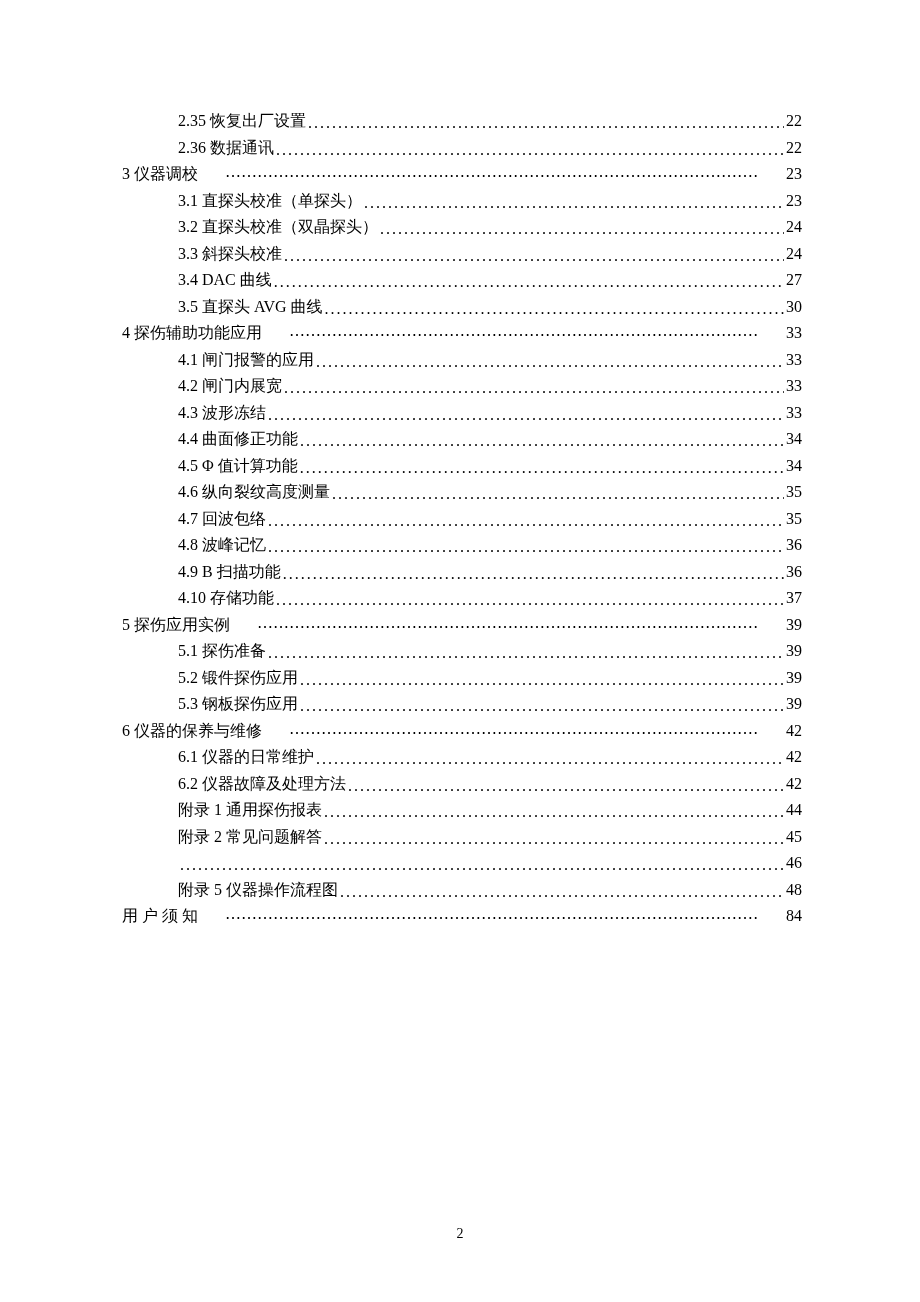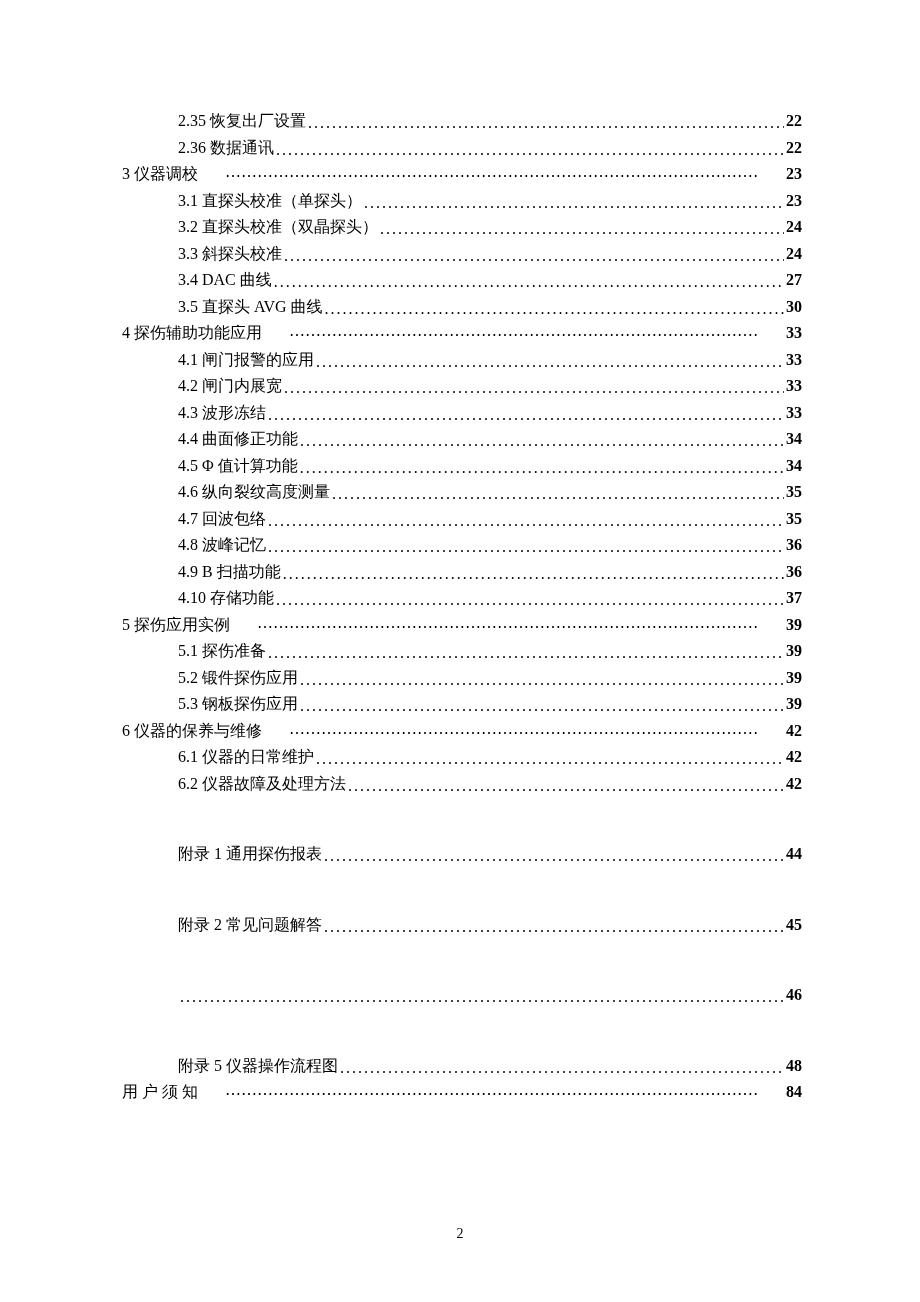--- a/index.html
+++ b/index.html
@@ -19,21 +19,21 @@
       width: 680px;
     }
     .toc-line {
       display: flex;
       align-items: baseline;
       line-height: 26.5px;
       white-space: nowrap;
     }
     .indent-0 { padding-left: 0; gap: 25px; }
     .indent-1 { padding-left: 56px; }
-    .indent-2 { padding-left: 56px; margin-top: 44px; }
+    .indent-2 { padding-left: 56px; }
     .label {
       flex: 0 0 auto;
     }
     .dots {
       flex: 1 1 auto;
       overflow: hidden;
       letter-spacing: 2px;
       color: #000;
       margin: 0 2px;
       position: relative;
@@ -41,21 +41,20 @@
     }
     .dots::after {
       content: "............................................................................................................................................................................";
     }
     .dots-cjk::after {
       content: "⋯⋯⋯⋯⋯⋯⋯⋯⋯⋯⋯⋯⋯⋯⋯⋯⋯⋯⋯⋯⋯⋯⋯⋯⋯⋯⋯⋯⋯⋯⋯⋯⋯⋯⋯⋯⋯⋯⋯⋯⋯⋯⋯⋯⋯⋯⋯⋯⋯⋯⋯⋯⋯⋯⋯⋯⋯⋯⋯⋯⋯⋯⋯⋯⋯⋯⋯⋯⋯⋯⋯⋯⋯⋯⋯⋯⋯⋯⋯⋯⋯⋯⋯⋯";
       letter-spacing: 0;
     }
     .pageno {
       flex: 0 0 auto;
-      font-weight: bold;
     }
     .page-number {
       position: absolute;
       bottom: 60px;
       left: 0;
       width: 100%;
       text-align: center;
       font-size: 14px;
     }
   </style>

